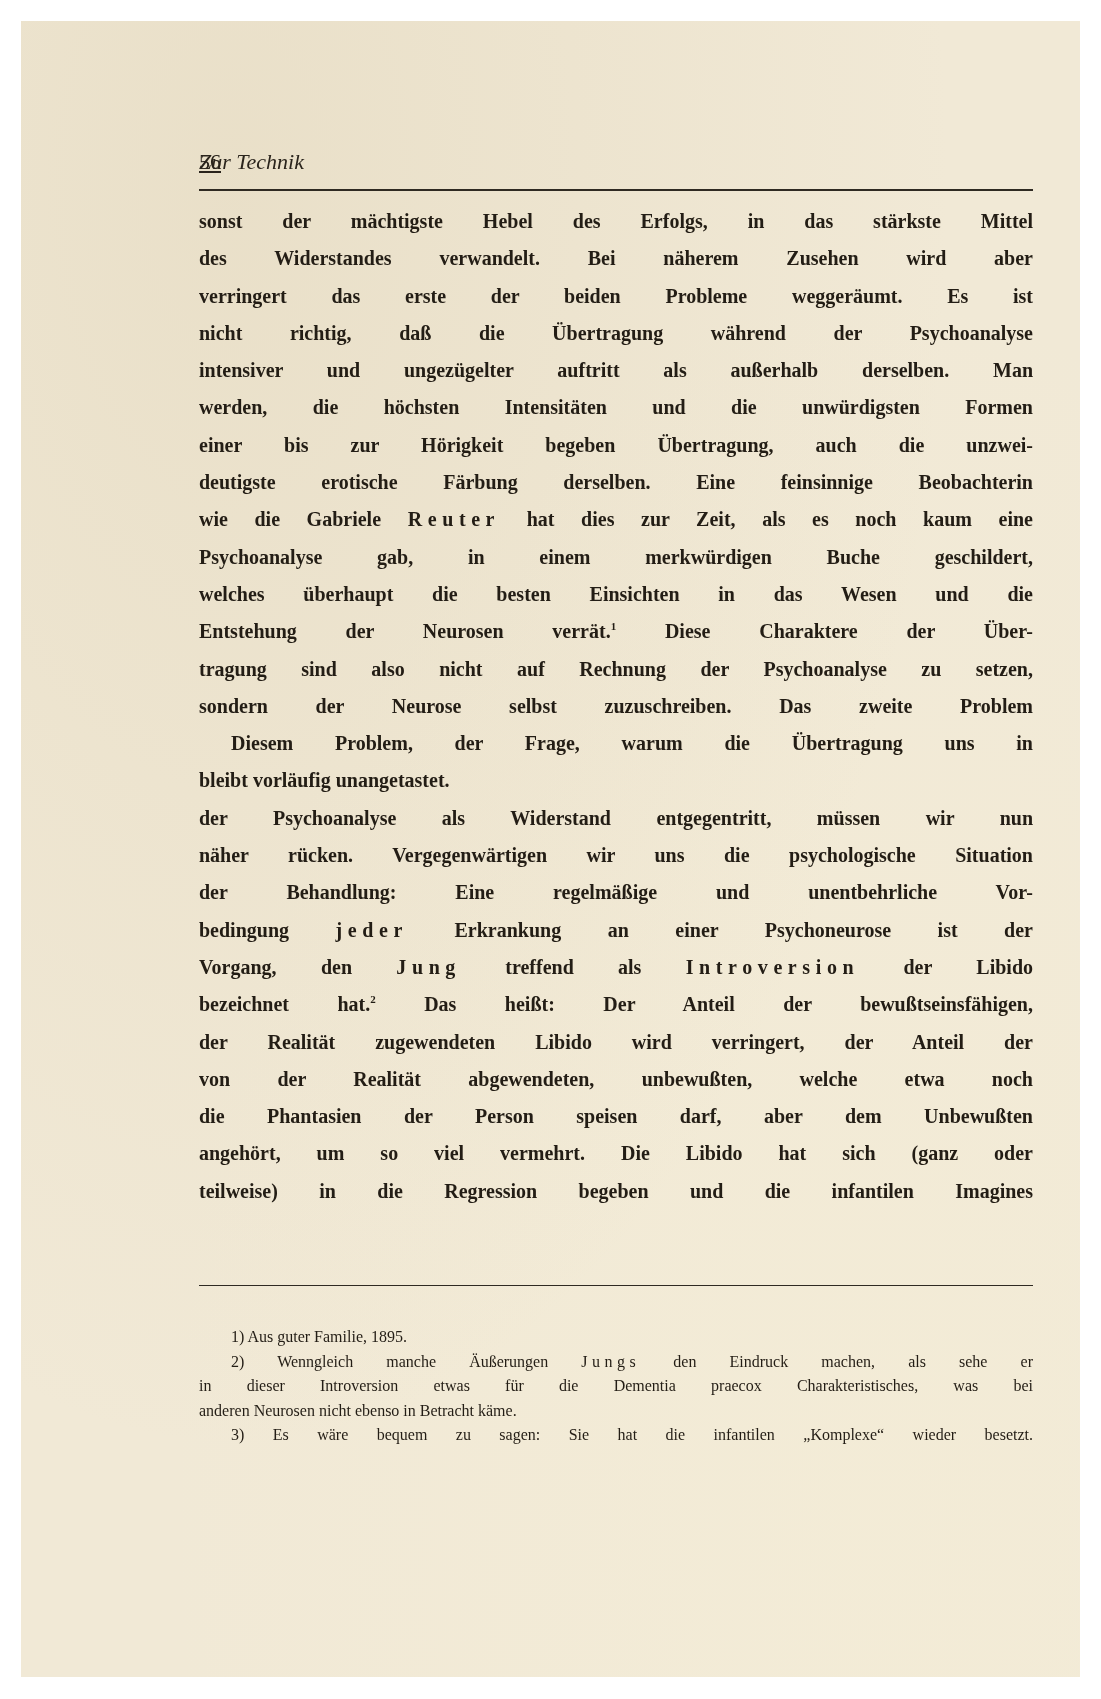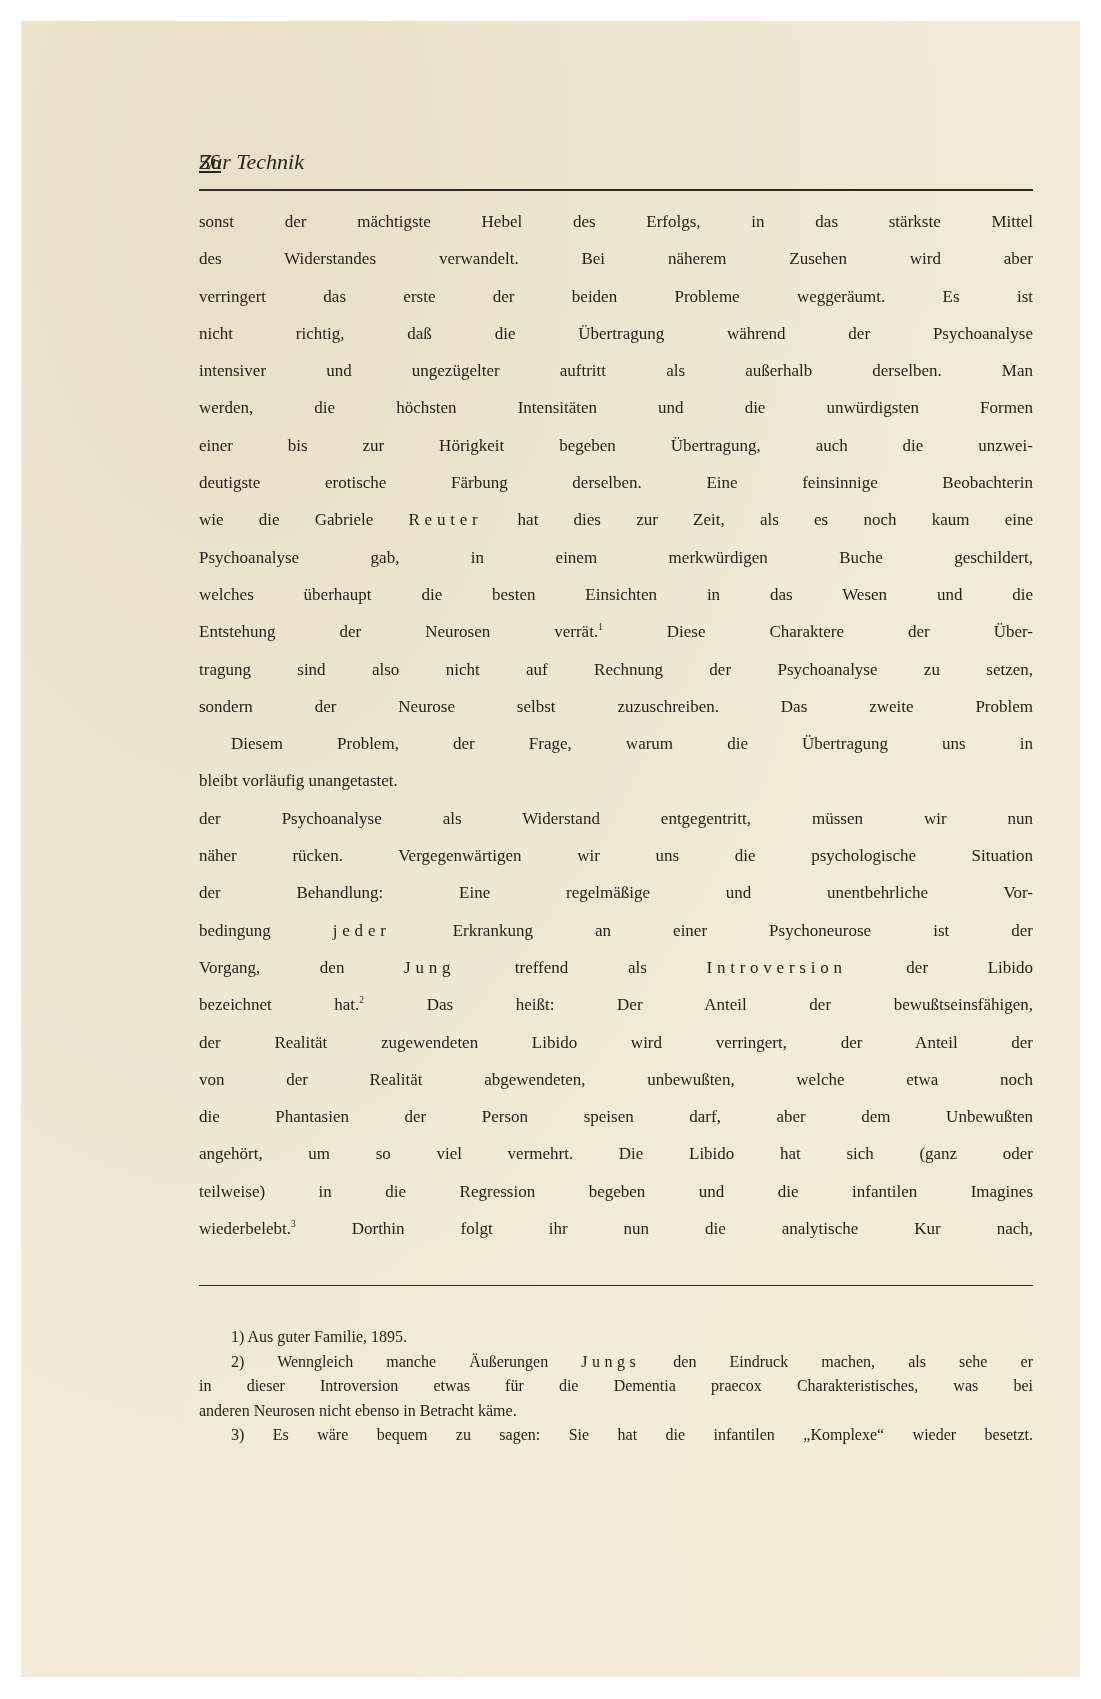--- a/index.html
+++ b/index.html
@@ -39,22 +39,23 @@
       position: absolute;
       left: 178px; top: 168px;
       width: 834px; height: 0;
       border-top: 2px solid #2f2a22;
     }
     .body-text {
       position: absolute;
       left: 178px; top: 182px;
       width: 834px;
       font-family: "Liberation Serif", "DejaVu Serif", serif;
-      font-size: 17px;
+      font-size: 20px;
       color: #231d15;
+      font-weight: bold;
     }
     .line {
       height: 37.3px;
       line-height: 37.3px;
       white-space: nowrap;
       text-align: justify;
       text-align-last: justify;
     }
     .line.last { text-align-last: left; }
     .line.indent { padding-left: 32px; }
@@ -129,23 +130,20 @@
       <span>Vorgang, den </span><span class="spaced">Jung</span><span> treffend als </span><span class="spaced">Introversion</span><span> der Libido</span>
     </div>
     <div class="line">
       <span>bezeichnet hat.</span><sup>2</sup><span> Das heißt: Der Anteil der bewußtseinsfähigen,</span>
     </div>
     <div class="line">der Realität zugewendeten Libido wird verringert, der Anteil der</div>
     <div class="line">von der Realität abgewendeten, unbewußten, welche etwa noch</div>
     <div class="line">die Phantasien der Person speisen darf, aber dem Unbewußten</div>
     <div class="line">angehört, um so viel vermehrt. Die Libido hat sich (ganz oder</div>
     <div class="line">teilweise) in die Regression begeben und die infantilen Imagines</div>
-    <div class="line">
-      <span>wiederbelebt.</span><sup>3</sup><span> Dorthin folgt ihr nun die analytische Kur nach,</span>
-    </div>
   </div>
 
   <div class="foot-rule"></div>
 
   <div class="footnotes">
     <div class="fline indent last">1) Aus guter Familie, 1895.</div>
     <div class="fline indent">
       <span>2) Wenngleich manche Äußerungen </span><span class="spaced">Jungs</span><span> den Eindruck machen, als sehe er</span>
     </div>
     <div class="fline">in dieser Introversion etwas für die Dementia praecox Charakteristisches, was bei</div>

